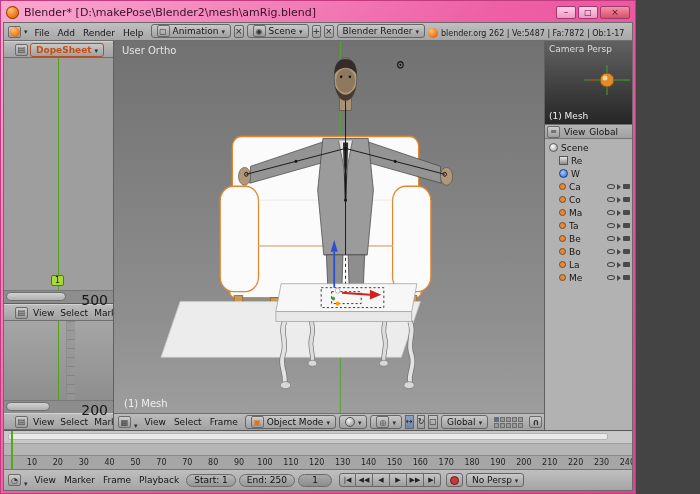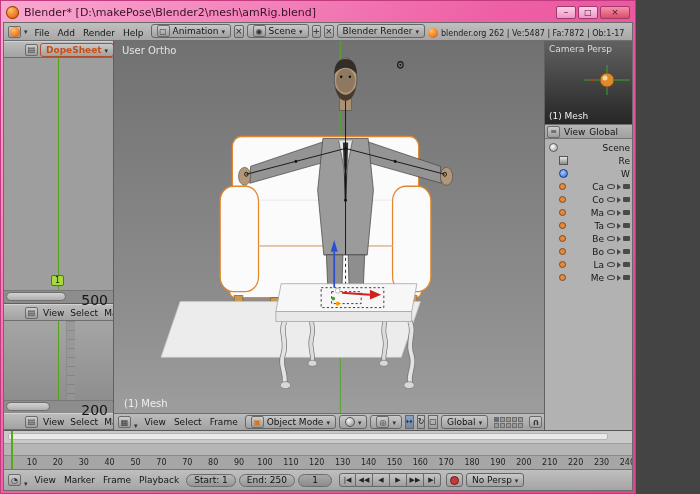--- a/index.html
+++ b/index.html
@@ -38,21 +38,21 @@
   .ei-outliner::before{content:"≡";}.ei-screen::before{content:"▢";}.ei-scene::before{content:"◉";}
   .ei-cube::before{content:"▣";color:#d8741f;}.ei-pivot::before{content:"◎";}
   .ei-magnet::before{content:"U";font-weight:bold;display:inline-block;transform:rotate(180deg);font-size:7px;}
   .ei-cam::before{content:"▣";}
   .sphere{width:10px;height:10px;border-radius:50%;border:1px solid #555;flex:0 0 auto;
     background:radial-gradient(circle at 35% 30%,#f4f4f4,#888);}
   
   .main{flex:1;display:flex;min-height:0;}
   .leftcol{width:110px;display:flex;flex-direction:column;border-right:1px solid #606060;flex:0 0 auto;}
   .panel-header{height:17px;background:linear-gradient(#bcbcbc,#a2a2a2);border-top:1px solid #d2d2d2;
-    border-bottom:1px solid #6f6f6f;display:flex;align-items:center;gap:2px;padding:0 21px;overflow:hidden;flex:0 0 auto;}
+    border-bottom:1px solid #6f6f6f;display:flex;align-items:center;gap:2px;padding:0 11px;overflow:hidden;flex:0 0 auto;}
   .panel-header .menu{padding:0 3px;}
   .dd.hot{border-color:#b0502a;color:#c94d10;font-weight:bold;}
   .ds-body{flex:1;position:relative;background:#9e9e9e;overflow:hidden;}
   .frameline{position:absolute;top:0;bottom:0;left:54px;width:1px;background:#55a217;}
   .framebadge{position:absolute;left:47px;bottom:4px;background:#a9da3d;border:1px solid #55761c;border-radius:2px;
     font-size:8px;padding:0 3px;color:#0f2800;}
   .hslider{height:13px;background:#8d8d8d;border-top:1px solid #787878;position:relative;flex:0 0 auto;}
   .hslider .handle{position:absolute;left:2px;top:1px;height:9px;width:55%;
     background:linear-gradient(#d2d2d2,#aeaeae);border:1px solid #6f6f6f;border-radius:5px;}
   .hslider .val{position:absolute;right:5px;top:1px;font-size:14px;color:#161616;}
@@ -69,21 +69,21 @@
   .vp-header{height:17px;background:linear-gradient(#bcbcbc,#a2a2a2);border-top:1px solid #6f6f6f;
     display:flex;align-items:center;gap:3px;padding:0 4px;overflow:hidden;flex:0 0 auto;}
   .mbtn{width:15px;height:14px;border:1px solid #666;background:linear-gradient(#c6c6c6,#9d9d9d);
     font-size:8px;line-height:12px;text-align:center;color:#222;}
   .mbtn.active{background:linear-gradient(#8ea2c4,#71869f);}
   .m-t::before{content:"↔";}.m-r::before{content:"↻";}.m-s::before{content:"▢";}
   .layers{display:grid;grid-template-columns:repeat(5,5px);grid-template-rows:repeat(2,5px);gap:1px;margin:0 3px;}
   .lcell{background:#9a9a9a;border:1px solid #6d6d6d;}
   .lcell.active{background:#5c718b;}
   
-  .rightcol{width:88px;display:flex;flex-direction:column;border-left:1px solid #606060;flex:0 0 auto;text-align:right;}
+  .rightcol{width:88px;display:flex;flex-direction:column;border-left:1px solid #606060;flex:0 0 auto;}
   .preview{height:84px;position:relative;background:linear-gradient(#616161,#262626);border-bottom:1px solid #707070;flex:0 0 auto;}
   .pv-label{position:absolute;top:3px;left:4px;font-size:9px;color:#ddd;}
   .pv-obj{position:absolute;bottom:3px;left:4px;font-size:9px;color:#eee;}
   .pv-giz{position:absolute;right:2px;top:24px;}
   .outliner-header{height:14px;background:linear-gradient(#b5b5b5,#a0a0a0);border-bottom:1px solid #777;
     display:flex;align-items:center;gap:2px;padding:0 2px;overflow:hidden;flex:0 0 auto;}
   .outliner-header .menu{padding:0 2px;}
   .outliner{flex:1;background:#b2b2b2;overflow:hidden;padding-top:2px;}
   .o-row{height:13px;display:flex;align-items:center;gap:3px;padding:0 2px 0 4px;font-size:9px;color:#151515;}
   .o-row.t-layers,.o-row.t-world,.o-row.t-object{padding-left:14px;}

